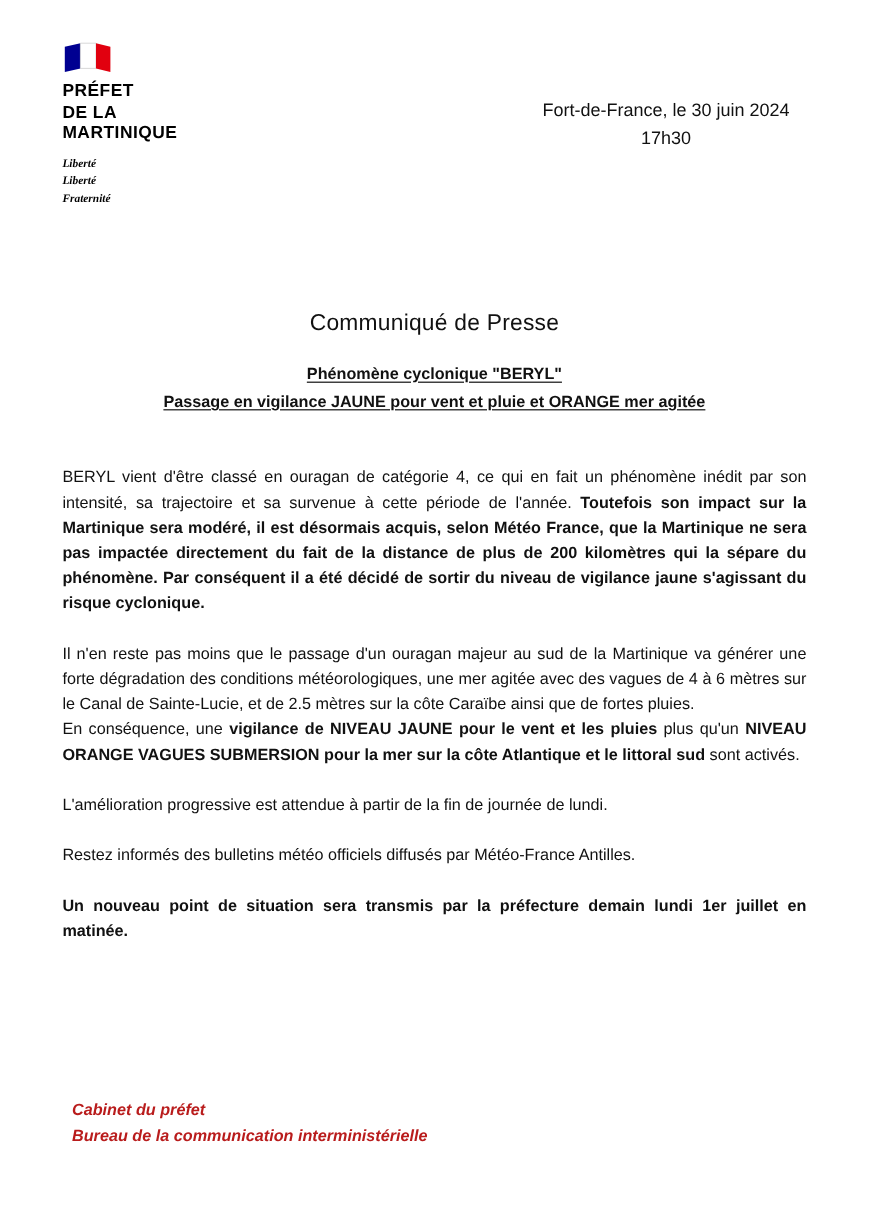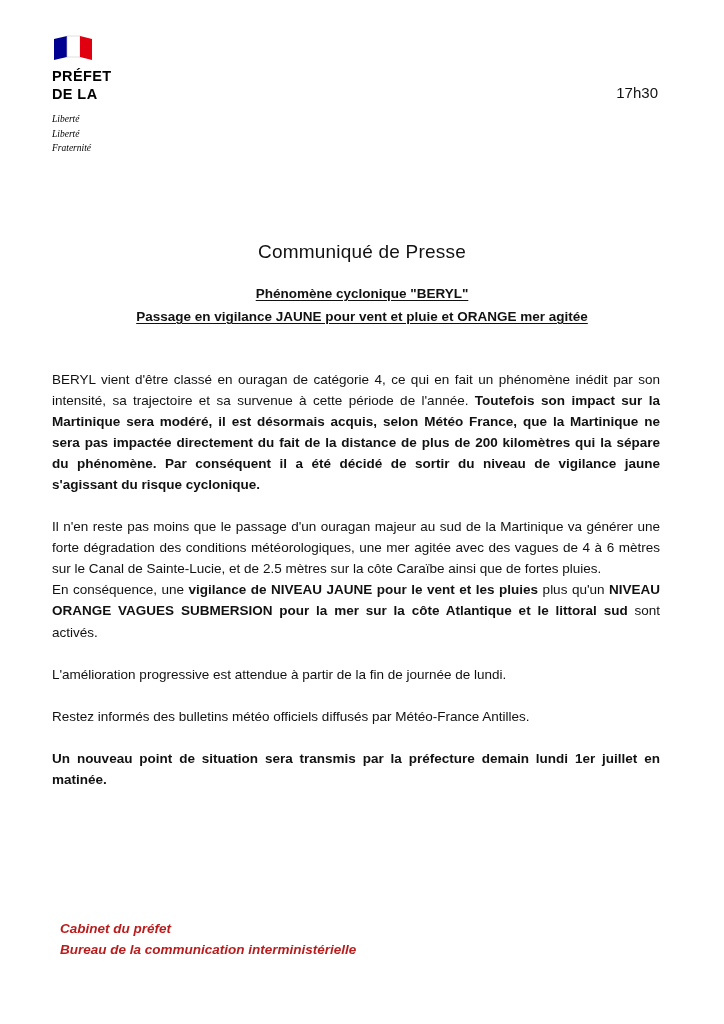--- a/index.html
+++ b/index.html
@@ -32,20 +32,21 @@
     letter-spacing: 0.4px;
     color: #000000;
   }
   .motto {
     font-family: "Liberation Serif", serif;
     font-style: italic;
     font-size: 9.5px;
     line-height: 1.5;
     margin-top: 9px;
     color: #000000;
+    font-weight: bold;
   }
   .dateline {
     margin-top: 46px;
     margin-right: 14px;
     font-size: 15px;
     line-height: 1.55;
     text-align: center;
     color: #111111;
   }
   .doc-title {
@@ -68,21 +69,21 @@
     text-decoration: underline;
     text-underline-offset: 2px;
   }
   .body-text {
     margin-top: 40px;
     font-size: 13.5px;
     line-height: 1.56;
     color: #111111;
   }
   .body-paragraph {
-    margin: 0 12px 21px 0;
+    margin: 0 0 21px 0;
     text-align: justify;
     white-space: pre-line;
   }
   .seg-bold { font-weight: bold; }
   .doc-footer {
     margin-top: 128px;
     margin-left: 8px;
     font-size: 13.5px;
     font-weight: bold;
     font-style: italic;
@@ -98,29 +99,31 @@
   <header class="header">
     <div class="logo-block">
       <svg class="flag" width="40" height="26" viewBox="0 0 40 26" aria-hidden="true">
         <polygon points="1,4 14,1 14,22 1,25" fill="#000091"></polygon>
         <polygon points="14,1 27,1 27,22 14,22" stroke="#c9c9c9" stroke-width="0.6" fill="#ffffff"></polygon>
         <polygon points="27,1 39,4 39,25 27,22" fill="#e1000f"></polygon>
       </svg>
       <div class="prefecture-name">
         <div>PRÉFET</div>
         <div>DE LA</div>
+        <div>MARTINIQUE</div>
       </div>
       <div class="motto">
         <div>Liberté</div>
         <div>Liberté</div>
         <div>Fraternité</div>
       </div>
     </div>
 
     <div class="dateline">
+      <div>Fort-de-France, le 30 juin 2024</div>
       <div>17h30</div>
     </div>
   </header>
 
   <h1 class="doc-title">Communiqué de Presse</h1>
 
   <div class="subtitle">
     <div class="subtitle-line">Phénomène cyclonique "BERYL" </div>
     <div class="subtitle-line">Passage en vigilance JAUNE pour vent et pluie et ORANGE mer agitée</div>
   </div>

